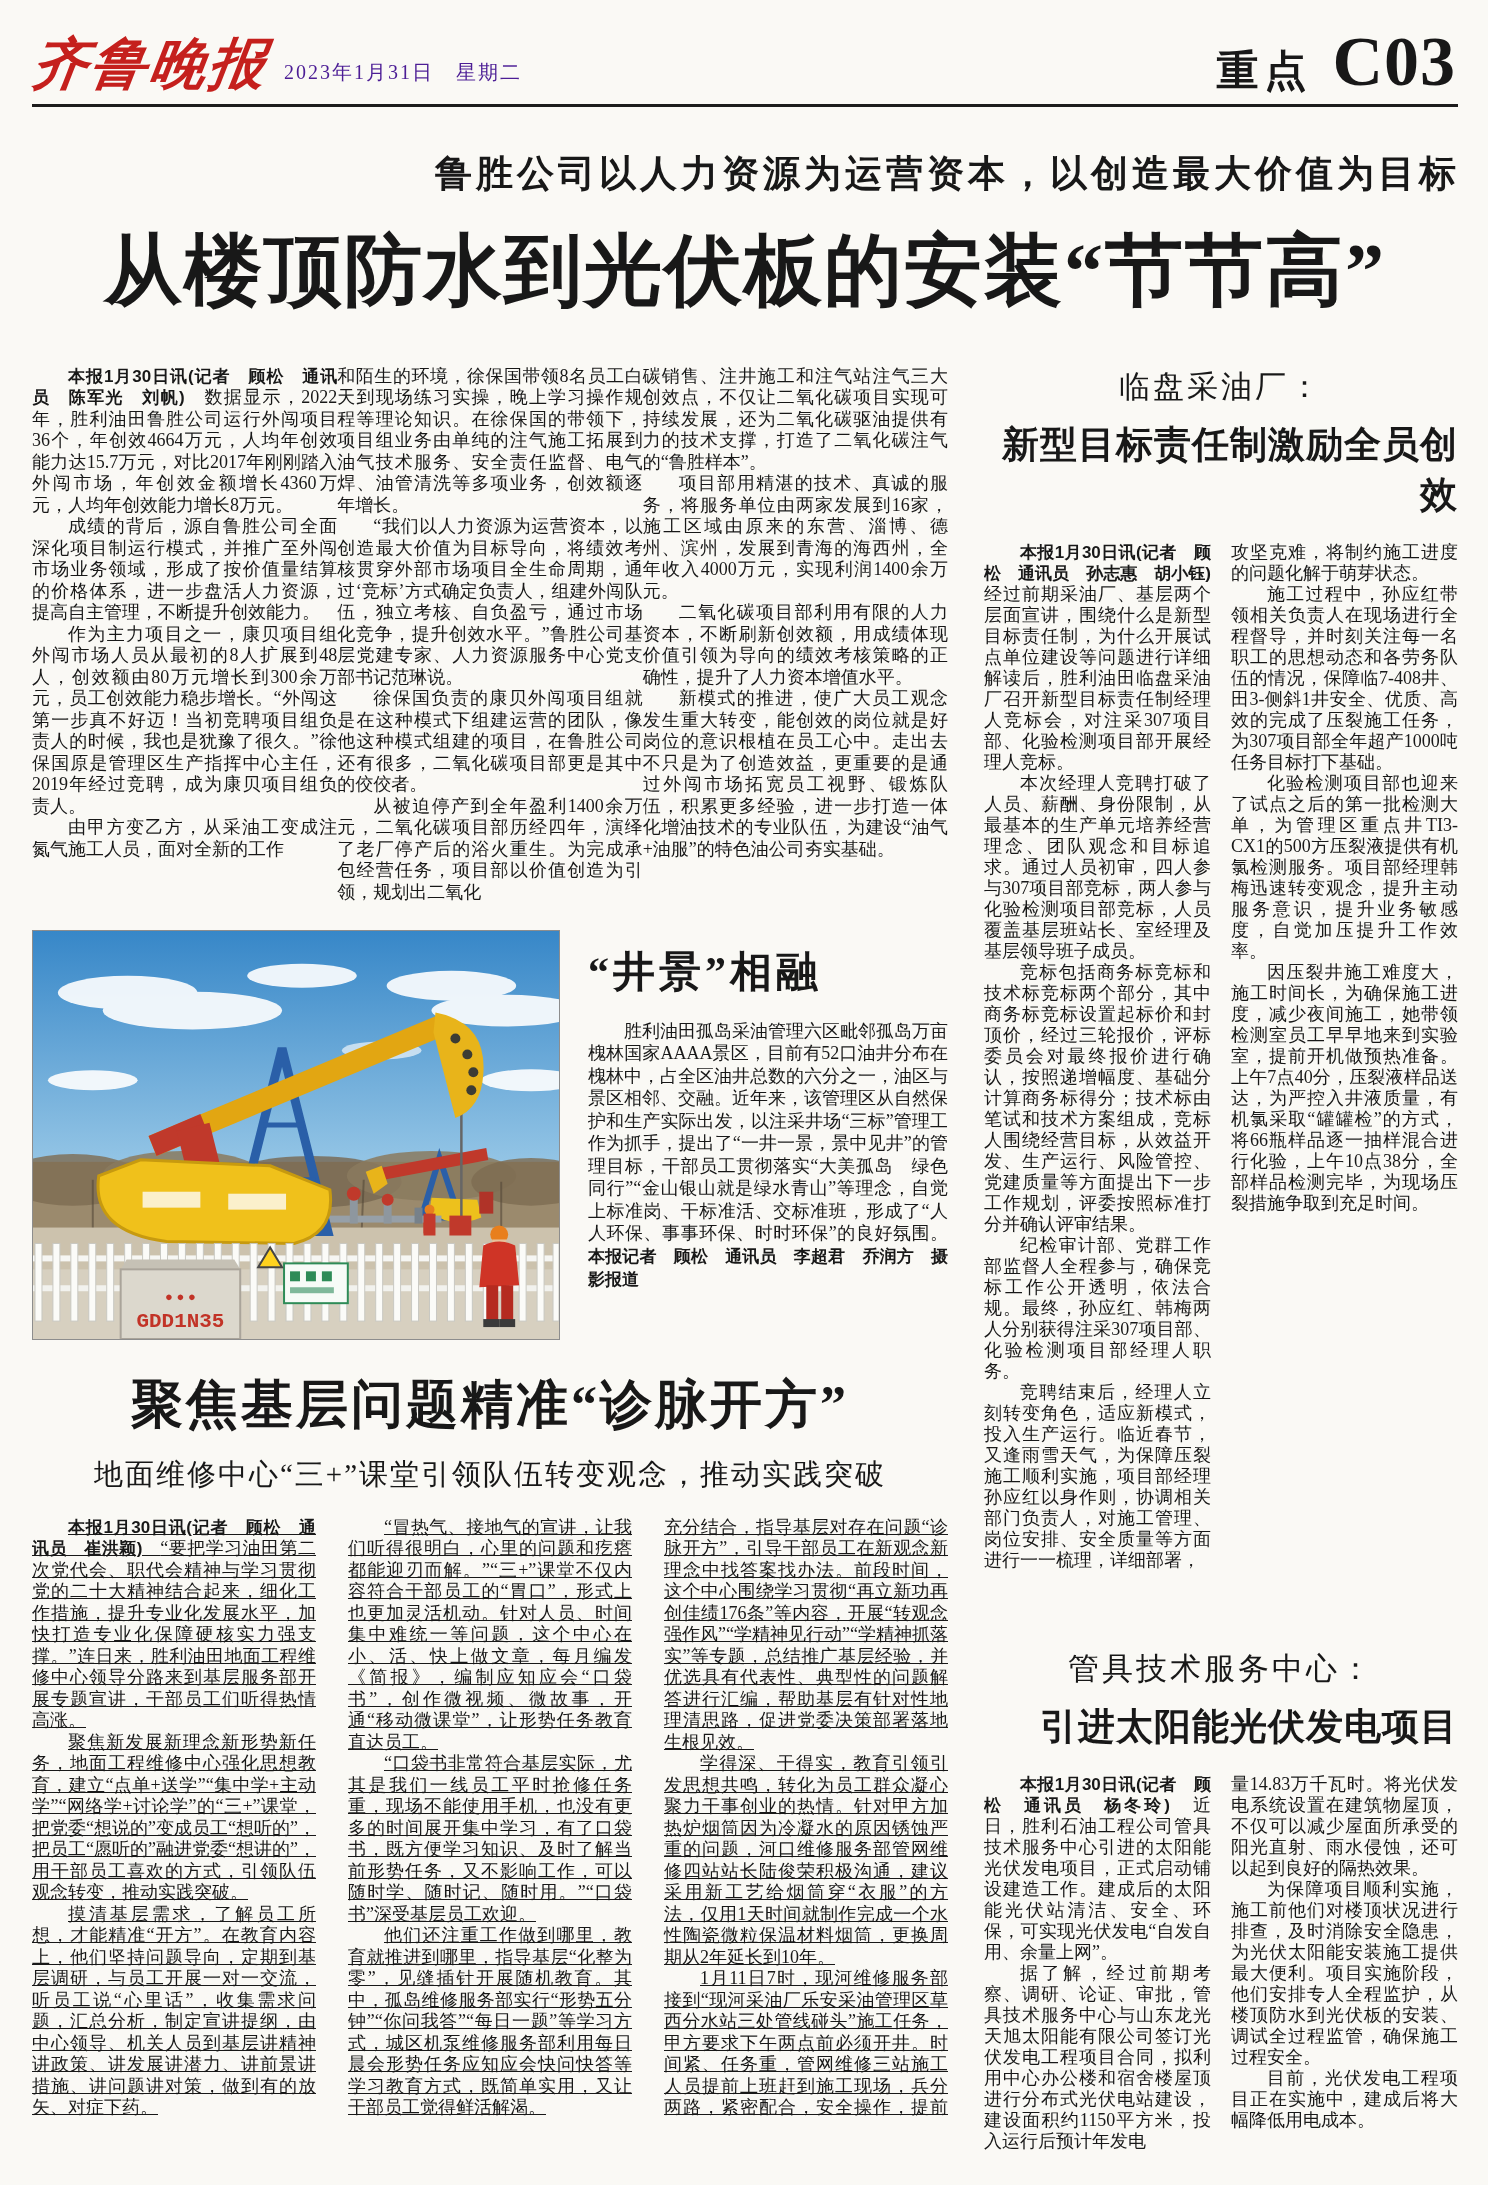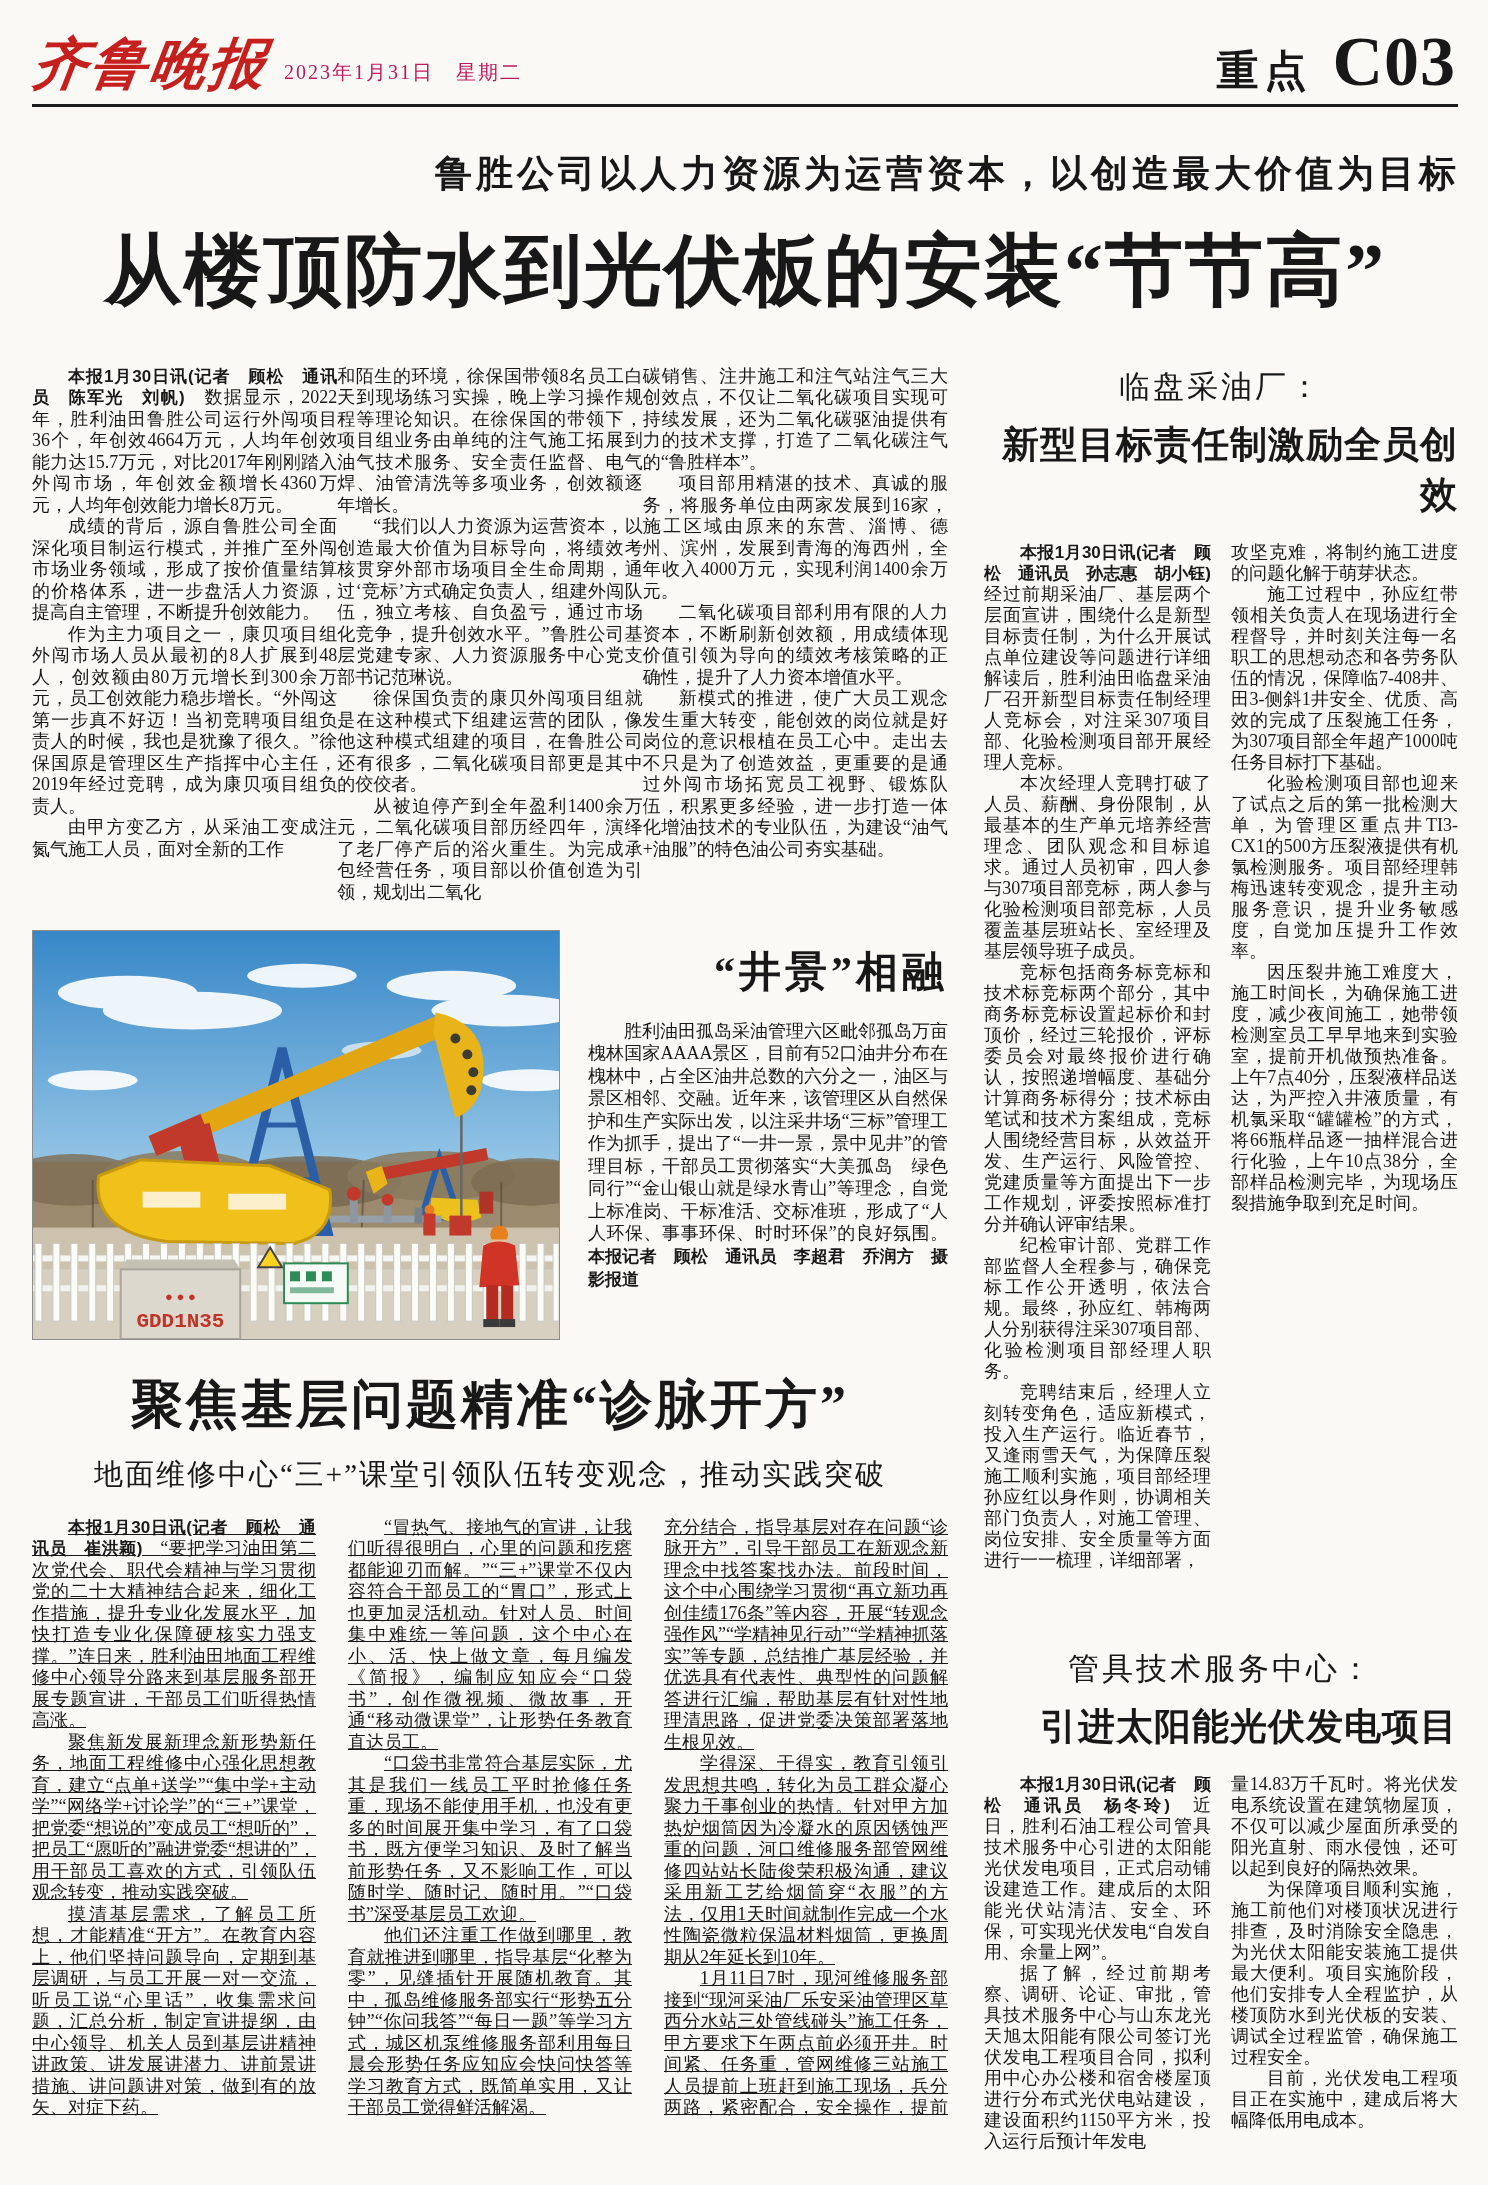--- a/index.html
+++ b/index.html
@@ -13,21 +13,21 @@
   .page { padding:22px 28px 0 30px; }
 
   
   .header { display:flex; align-items:flex-end; justify-content:space-between; padding:10px 4px 12px 2px; }
   .brand { display:flex; align-items:flex-end; gap:16px; }
   .logo {
     color:#c5201d; font-size:56px; font-weight:900; font-style:italic;
     letter-spacing:3px; line-height:.95; transform:skewX(-8deg);
     font-family:"Liberation Serif",serif;
   }
-  .date { font-size:20px; padding-bottom:6px; letter-spacing:2px; color:#be185d; }
+  .date { font-size:20px; padding-bottom:6px; letter-spacing:2px; color:#4c1d95; }
   .section-page { display:flex; align-items:flex-end; gap:20px; }
   .section-label { font-size:42px; font-weight:900; letter-spacing:6px; line-height:1; }
   .page-no { font-size:70px; font-weight:700; line-height:.85; letter-spacing:1px; }
   .header-rule { border-top:3px solid #1c1c1c; margin:0 2px; }
 
   
   .kicker { text-align:right; font-size:37px; font-weight:700; margin-top:42px; letter-spacing:4px; }
   .headline { text-align:center; font-size:78px; font-weight:900; margin-top:20px; letter-spacing:2px; }
 
   
@@ -39,21 +39,21 @@
   .body-text p.cont { text-indent:0; }
   .lead { font-weight:700; font-family:"Liberation Sans","DejaVu Sans",sans-serif; font-size:17px; }
 
   .lead-cols { display:flex; height:556px; overflow:hidden; }
   .lead-cols .col { flex:1; font-size:18px; line-height:21.5px; min-width:0; }
 
   .photo-row { display:flex; gap:28px; margin-top:8px; height:414px; }
   .photo-frame { width:528px; height:410px; flex:none; border:1px solid #8d8d8d; background:#cde; }
   .photo-frame svg { display:block; width:100%; height:100%; }
   .jing { flex:1; overflow:hidden; min-width:0; }
-  .jing-title { text-align:right; font-size:42px; font-weight:900; margin:14px 0 20px; letter-spacing:4px; }
+  .jing-title { text-align:left; font-size:42px; font-weight:900; margin:14px 0 20px; letter-spacing:4px; }
   .jing-body { font-size:18px; line-height:22.5px; text-align:justify; text-indent:2em; }
   .credit { font-weight:700; font-family:"Liberation Sans","DejaVu Sans",sans-serif; font-size:17px; }
 
   .jujiao { margin-top:26px; }
   .jujiao-headline { text-align:center; font-size:52px; font-weight:900; letter-spacing:3px; }
   .jujiao-subhead { text-align:center; font-size:29px; margin-top:15px; letter-spacing:2px; }
   .jujiao-cols { display:flex; gap:32px; margin-top:22px; height:600px; overflow:hidden;text-decoration:underline; }
   .jujiao-cols .col { flex:1; font-size:18px; line-height:21.5px; min-width:0; }
 
   

